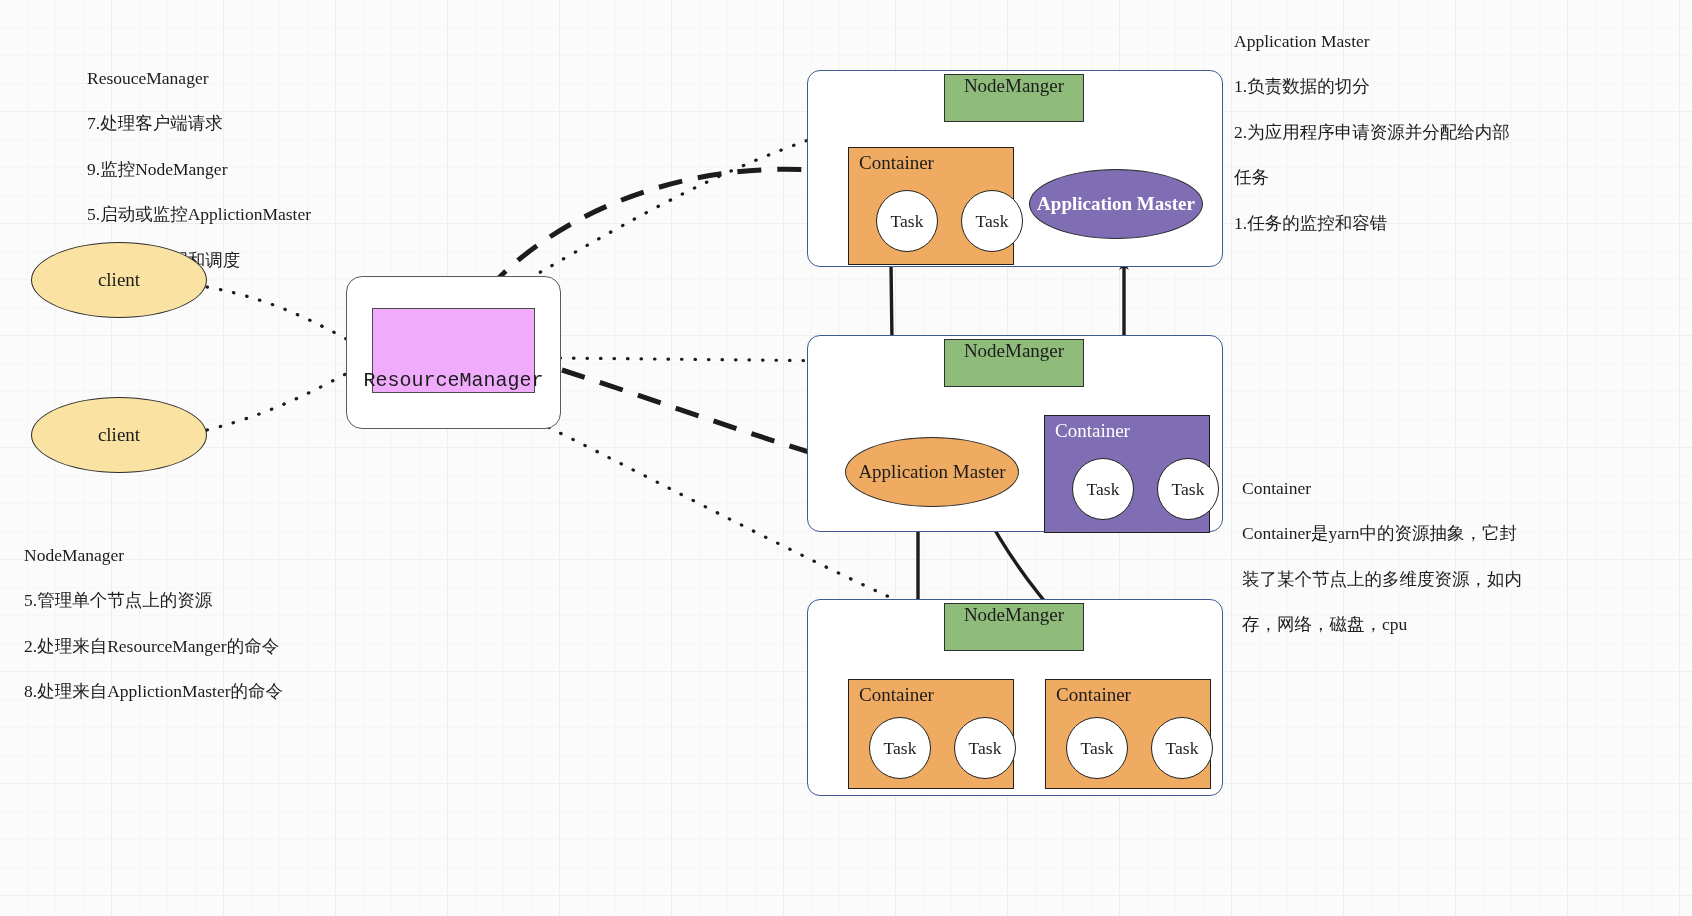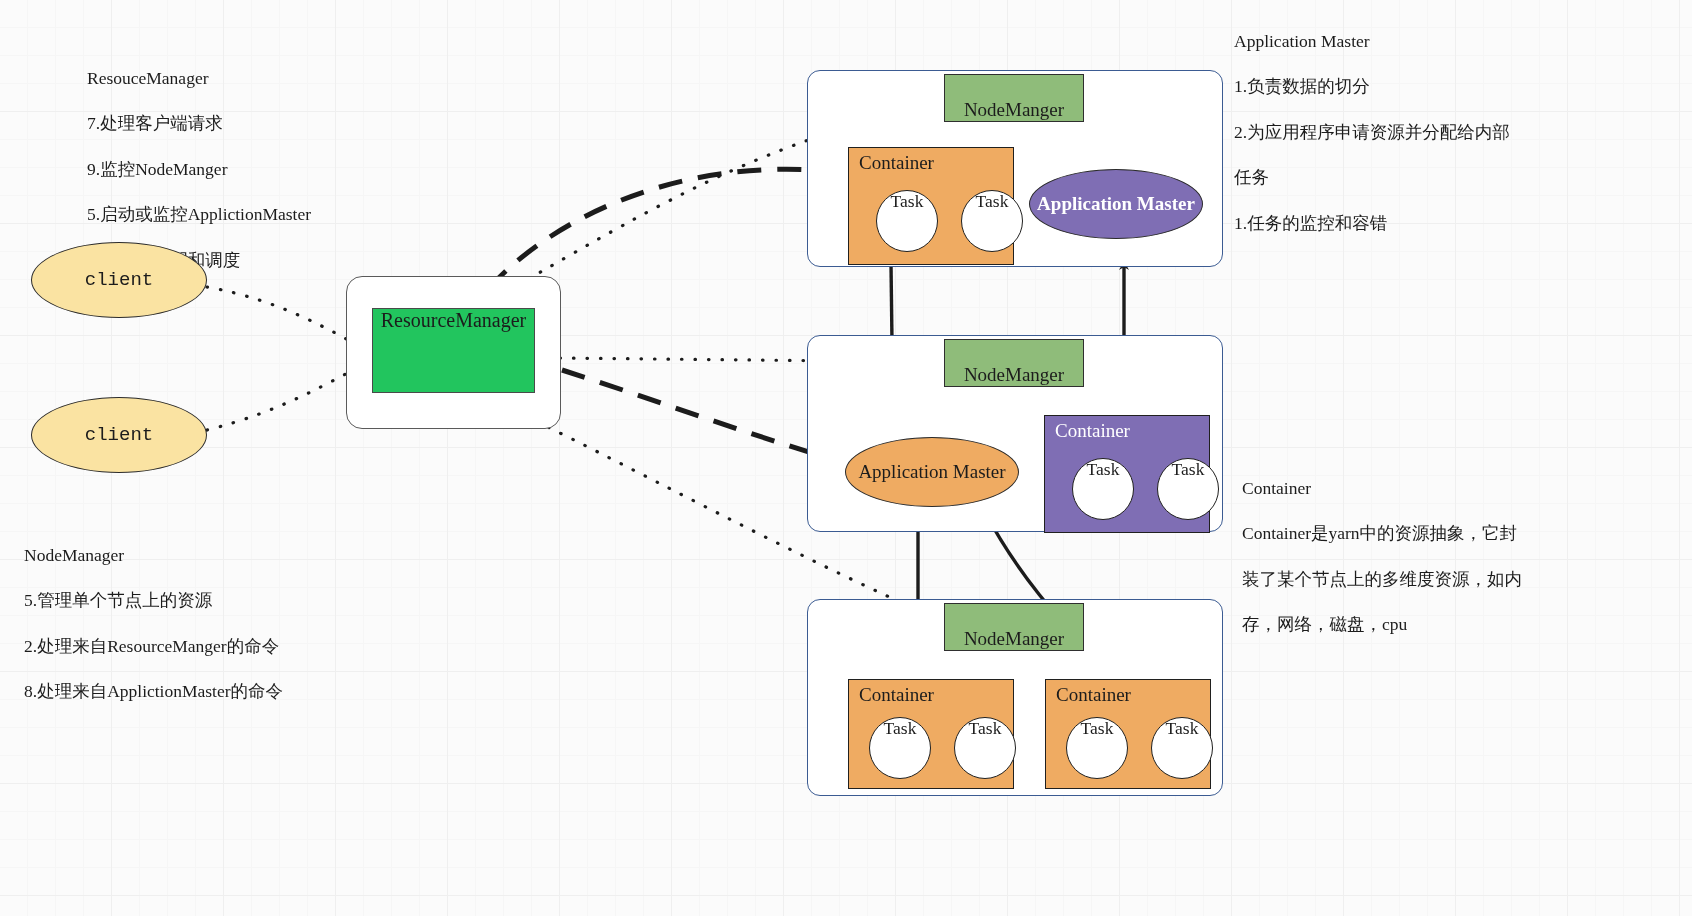--- a/index.html
+++ b/index.html
@@ -29,54 +29,54 @@
 
   .nodebox{
     position:absolute;
     background:#ffffff;
     border:1.4px solid #3b5b92;
     border-radius:13px;
     box-sizing:border-box;
   }
   .nm{
     position:absolute;background:#8fbc7a;border:1.2px solid #2f2f2f;
-    color:#1c1c1c;font-size:19px;display:flex;align-items:flex-end;justify-content:center;
+    color:#1c1c1c;font-size:19px;display:flex;align-items:flex-start;justify-content:center;
     box-sizing:border-box;
   }
   .container-box{
     position:absolute;border:1.4px solid #20201f;box-sizing:border-box;
   }
   .container-box.orange{background:#efab62;}
   .container-box.purple{background:#7f6eb4;}
   .container-box .ctitle{
     position:absolute;left:10px;top:4px;font-size:19px;color:#1c1c1c;
   }
   .container-box.purple .ctitle{color:#ffffff;}
   .task{
     position:absolute;width:62px;height:62px;border-radius:50%;
     background:#ffffff;border:1.6px solid #20201f;
-    display:flex;align-items:flex-start;justify-content:center;
+    display:flex;align-items:center;justify-content:center;
     font-size:17.5px;color:#1c1c1c;box-sizing:border-box;
   }
   .ellipse{
     position:absolute;border-radius:50%;border:1.7px solid #2b2b2b;
     display:flex;align-items:center;justify-content:center;
     font-size:19px;color:#1c1c1c;box-sizing:border-box;text-align:center;
   }
-  .ellipse.yellow{background:#fae3a2;font-family:Liberation Mono, monospace;}
+  .ellipse.yellow{background:#fae3a2;}
   .ellipse.orange{background:#efab62;}
   .ellipse.purple{background:#7f6eb4;color:#ffffff;font-weight:bold;}
   .rm-outer{
     position:absolute;background:#ffffff;border:1.3px solid #5a5a5a;border-radius:16px;
     box-sizing:border-box;
   }
   .rm-inner{
-    position:absolute;background:#22c55e;border:1.2px solid #4a4a4a;
-    display:flex;align-items:flex-start;justify-content:center;
-    font-size:20px;color:#1c1c1c;box-sizing:border-box;
+    position:absolute;background:#f0abfc;border:1.2px solid #4a4a4a;
+    display:flex;align-items:flex-end;justify-content:center;
+    font-size:20px;color:#1c1c1c;box-sizing:border-box;font-family:Liberation Mono, monospace;
   }
 </style>
 </head>
 <body>
 
 <div id="canvas"></div>
 
 <svg class="edges" viewBox="0 0 1692 916">
   <defs>
     <marker id="arrowSolid" markerWidth="12" markerHeight="12" refX="9" refY="5" orient="auto" markerUnits="userSpaceOnUse">

